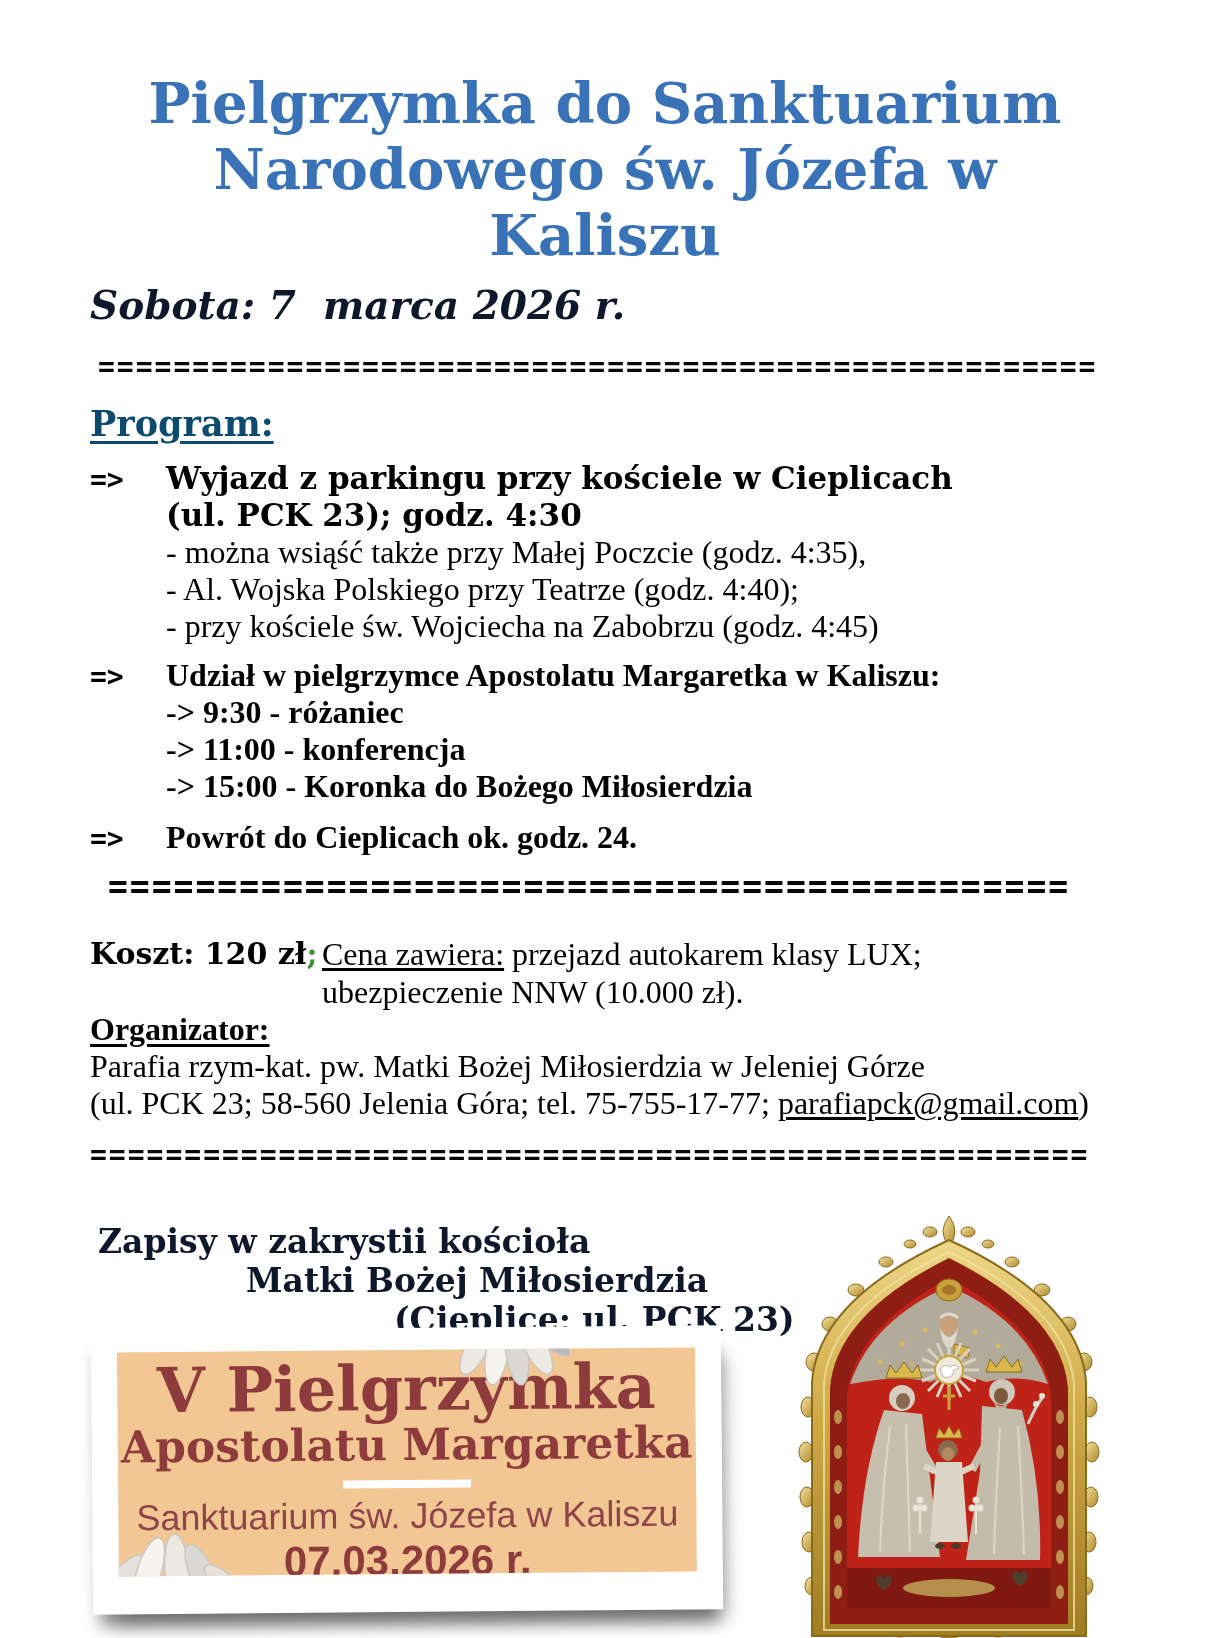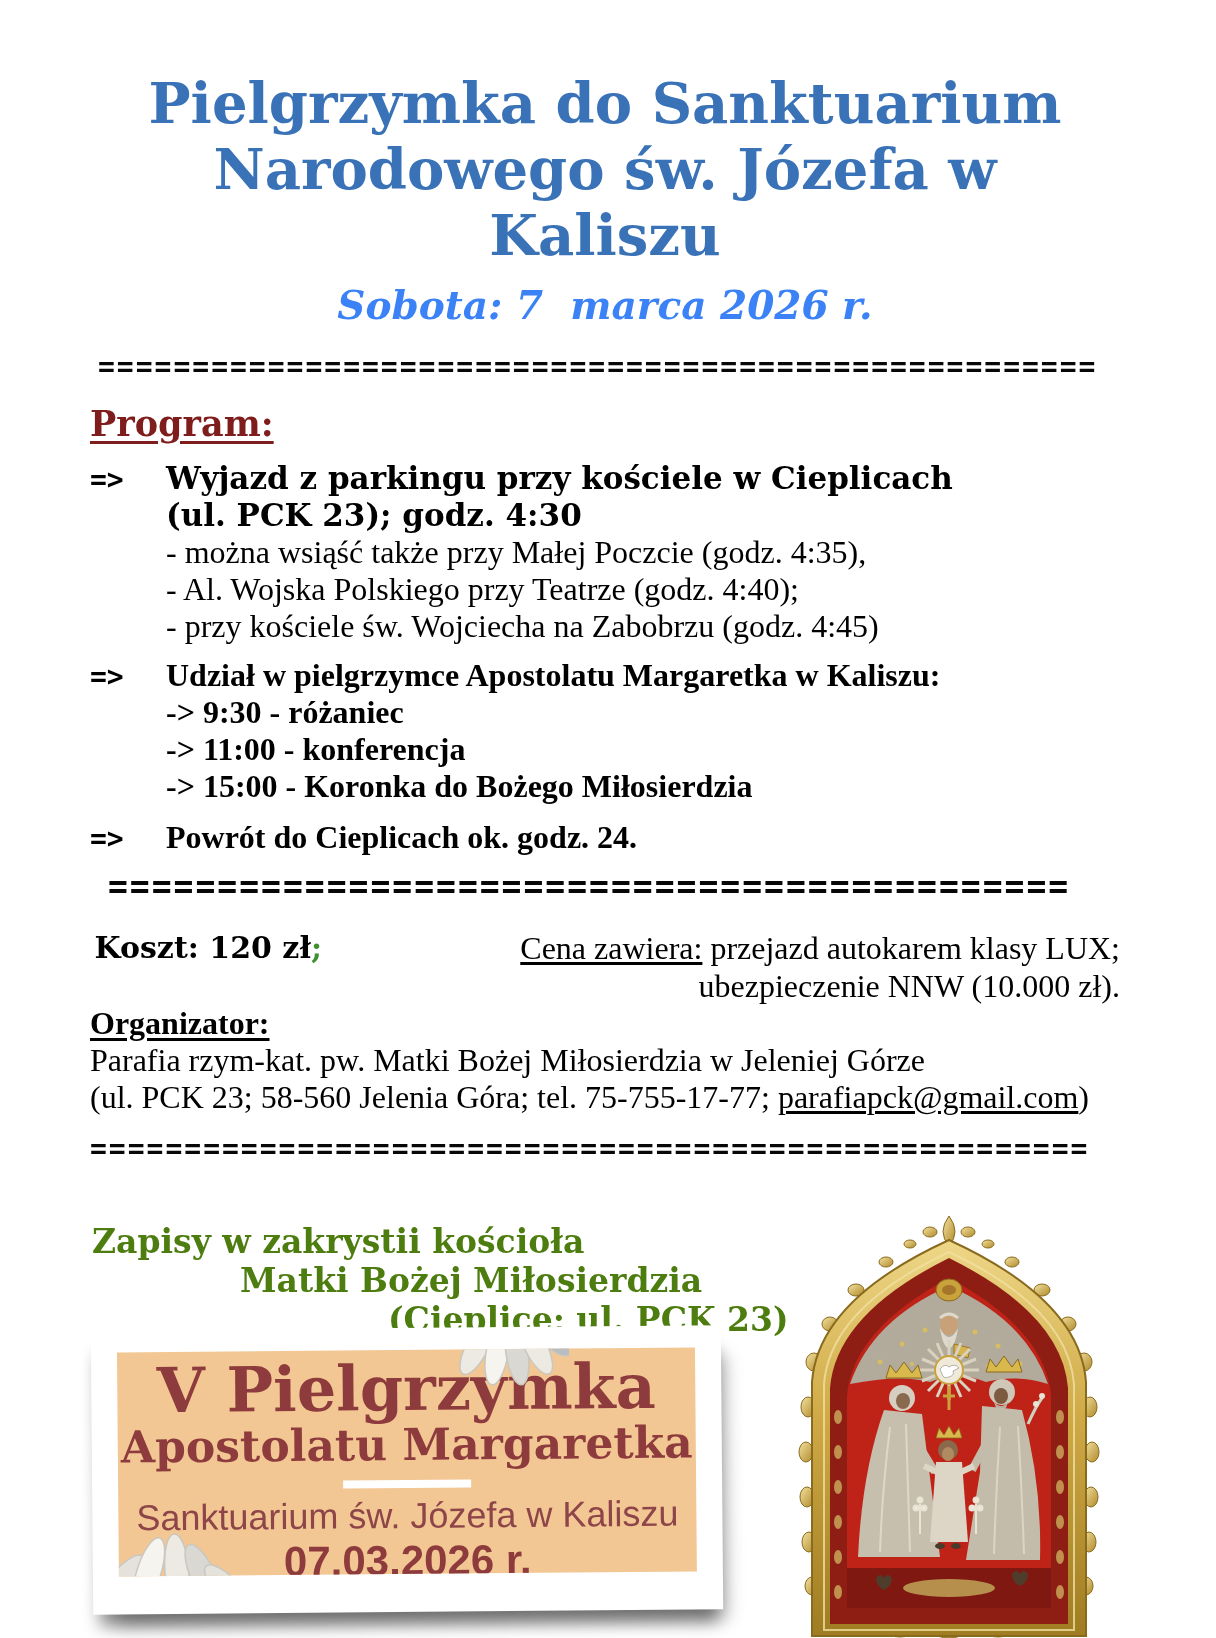--- a/index.html
+++ b/index.html
@@ -1,50 +1,50 @@
 <!DOCTYPE html>
 <html lang="pl"><head>
 <meta charset="utf-8">
 <style>
   html,body{margin:0;padding:0;background:#ffffff;}
   .page{position:relative;width:1216px;height:1638px;background:#ffffff;overflow:hidden;
         font-family:"Liberation Serif",serif;color:#000;}
   .flow{padding:0 96px 0 90px;}
 
   .title{font:bold 56px/66px "DejaVu Serif",serif;color:#3a72b8;text-align:center;margin-top:70px;}
-  .subtitle{font:italic bold 39px/46px "DejaVu Serif",serif;color:#3b82f6;text-align:center;margin-top:14px;white-space:pre;}
+  .subtitle{font:italic bold 39px/46px "DejaVu Serif",serif;color:#0f172a;text-align:left;margin-top:14px;white-space:pre;}
 
   .sep{font:bold 28px/34px "DejaVu Sans Mono",monospace;letter-spacing:2px;white-space:nowrap;
        overflow:hidden;color:#070707;margin:22px 0 0 8px;}
   .sep.mid{font-size:33px;line-height:36px;margin:12px 0 0 18px;}
   .sep.bottom{margin:16px 0 0 0;}
 
-  .program-heading{font:bold 35px/40px "DejaVu Serif",serif;color:#7f1d1d;margin-top:20px;
+  .program-heading{font:bold 35px/40px "DejaVu Serif",serif;color:#0c4a6e;margin-top:20px;
        text-decoration:underline;text-underline-offset:5px;text-decoration-thickness:3px;}
 
   .item{display:grid;grid-template-columns:76px 1fr;}
   .item .marker{font:bold 28px/37px "DejaVu Sans Mono",monospace;padding-top:1px;}
   .item-title-wide{font:bold 31px/37px "DejaVu Serif",serif;}
   .item-title-narrow{font:bold 32px/37px "Liberation Serif",serif;}
   .subline{font:32px/37px "Liberation Serif",serif;}
   .sched{font:bold 32px/37px "Liberation Serif",serif;}
   .mt16{margin-top:16px}.mt12{margin-top:12px}.mt14{margin-top:14px}
 
-  .koszt{display:grid;grid-template-columns:232px 1fr;margin-top:24px;text-align:right;}
+  .koszt{display:grid;grid-template-columns:232px 1fr;margin-top:30px;}
   .koszt-label{font:bold 30px/38px "DejaVu Serif",serif;white-space:nowrap;}
   .koszt-semi{color:#3f8f2f;}
   .koszt-right{font:32px/38px "Liberation Serif",serif;}
   .underlined{text-decoration:underline;text-underline-offset:3px;}
 
   .org-heading{font:bold 32px/37px "Liberation Serif",serif;margin-top:0;
        text-decoration:underline;text-underline-offset:4px;text-decoration-thickness:2.5px;}
   .org-line{font:32px/37px "Liberation Serif",serif;}
   .email{color:#000;text-decoration:underline;text-underline-offset:3px;cursor:pointer;}
 
-  .signup{position:absolute;left:92px;top:1222px;font:bold 33px/39px "DejaVu Serif",serif;color:#4d7c0f;}
+  .signup{position:absolute;left:98px;top:1222px;font:bold 33px/39px "DejaVu Serif",serif;color:#0f172a;}
   .signup .l2{padding-left:148px;}
   .signup .l3{padding-left:296px;}
 
   .banner{position:absolute;left:92px;top:1328px;width:630px;height:284px;background:#ffffff;
        transform:rotate(-0.5deg);box-shadow:0 18px 16px -6px rgba(0,0,0,.42), 14px 20px 18px -10px rgba(0,0,0,.28);}
   .banner-inner{position:absolute;left:26px;right:26px;top:22px;bottom:38px;background:#f2c794;
        overflow:hidden;text-align:center;color:#8e3b3d;}
   .banner-title{font:bold 62px/62px "DejaVu Serif",serif;margin-top:8px;}
   .banner-subtitle{font:bold 44px/50px "DejaVu Serif",serif;}
   .banner-divider{width:128px;height:8px;background:#ffffff;margin:10px auto 8px auto;}

